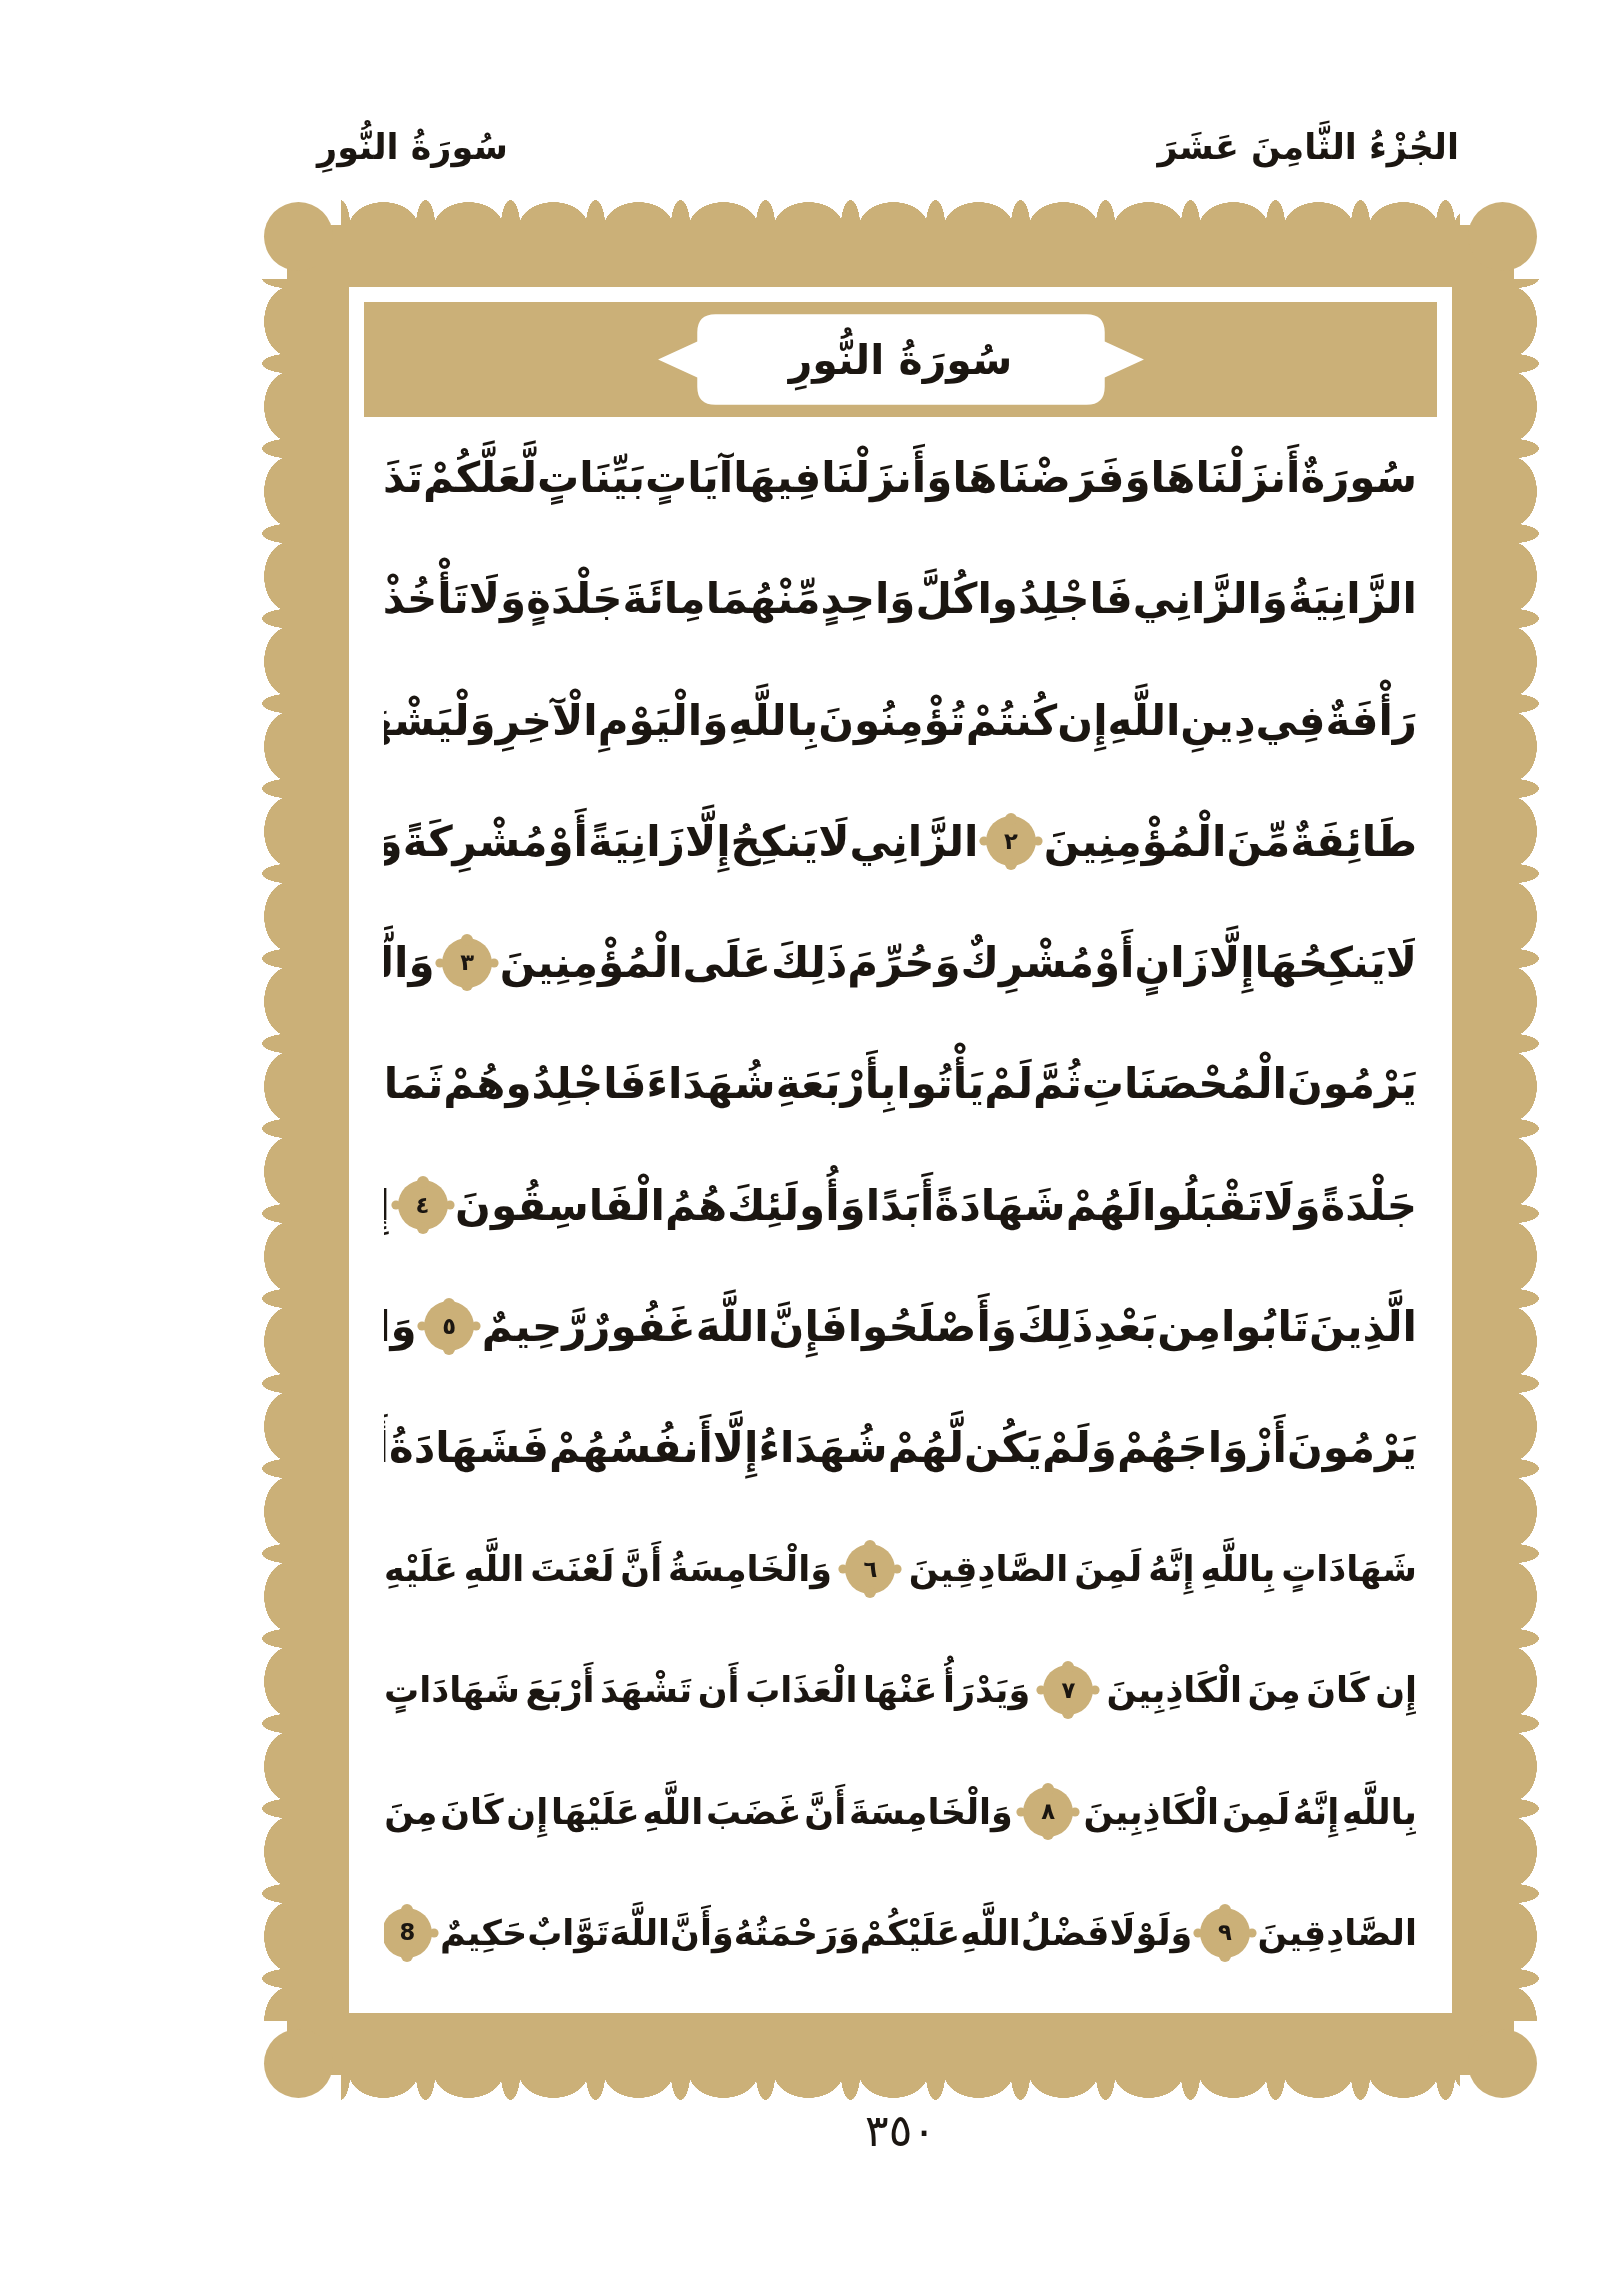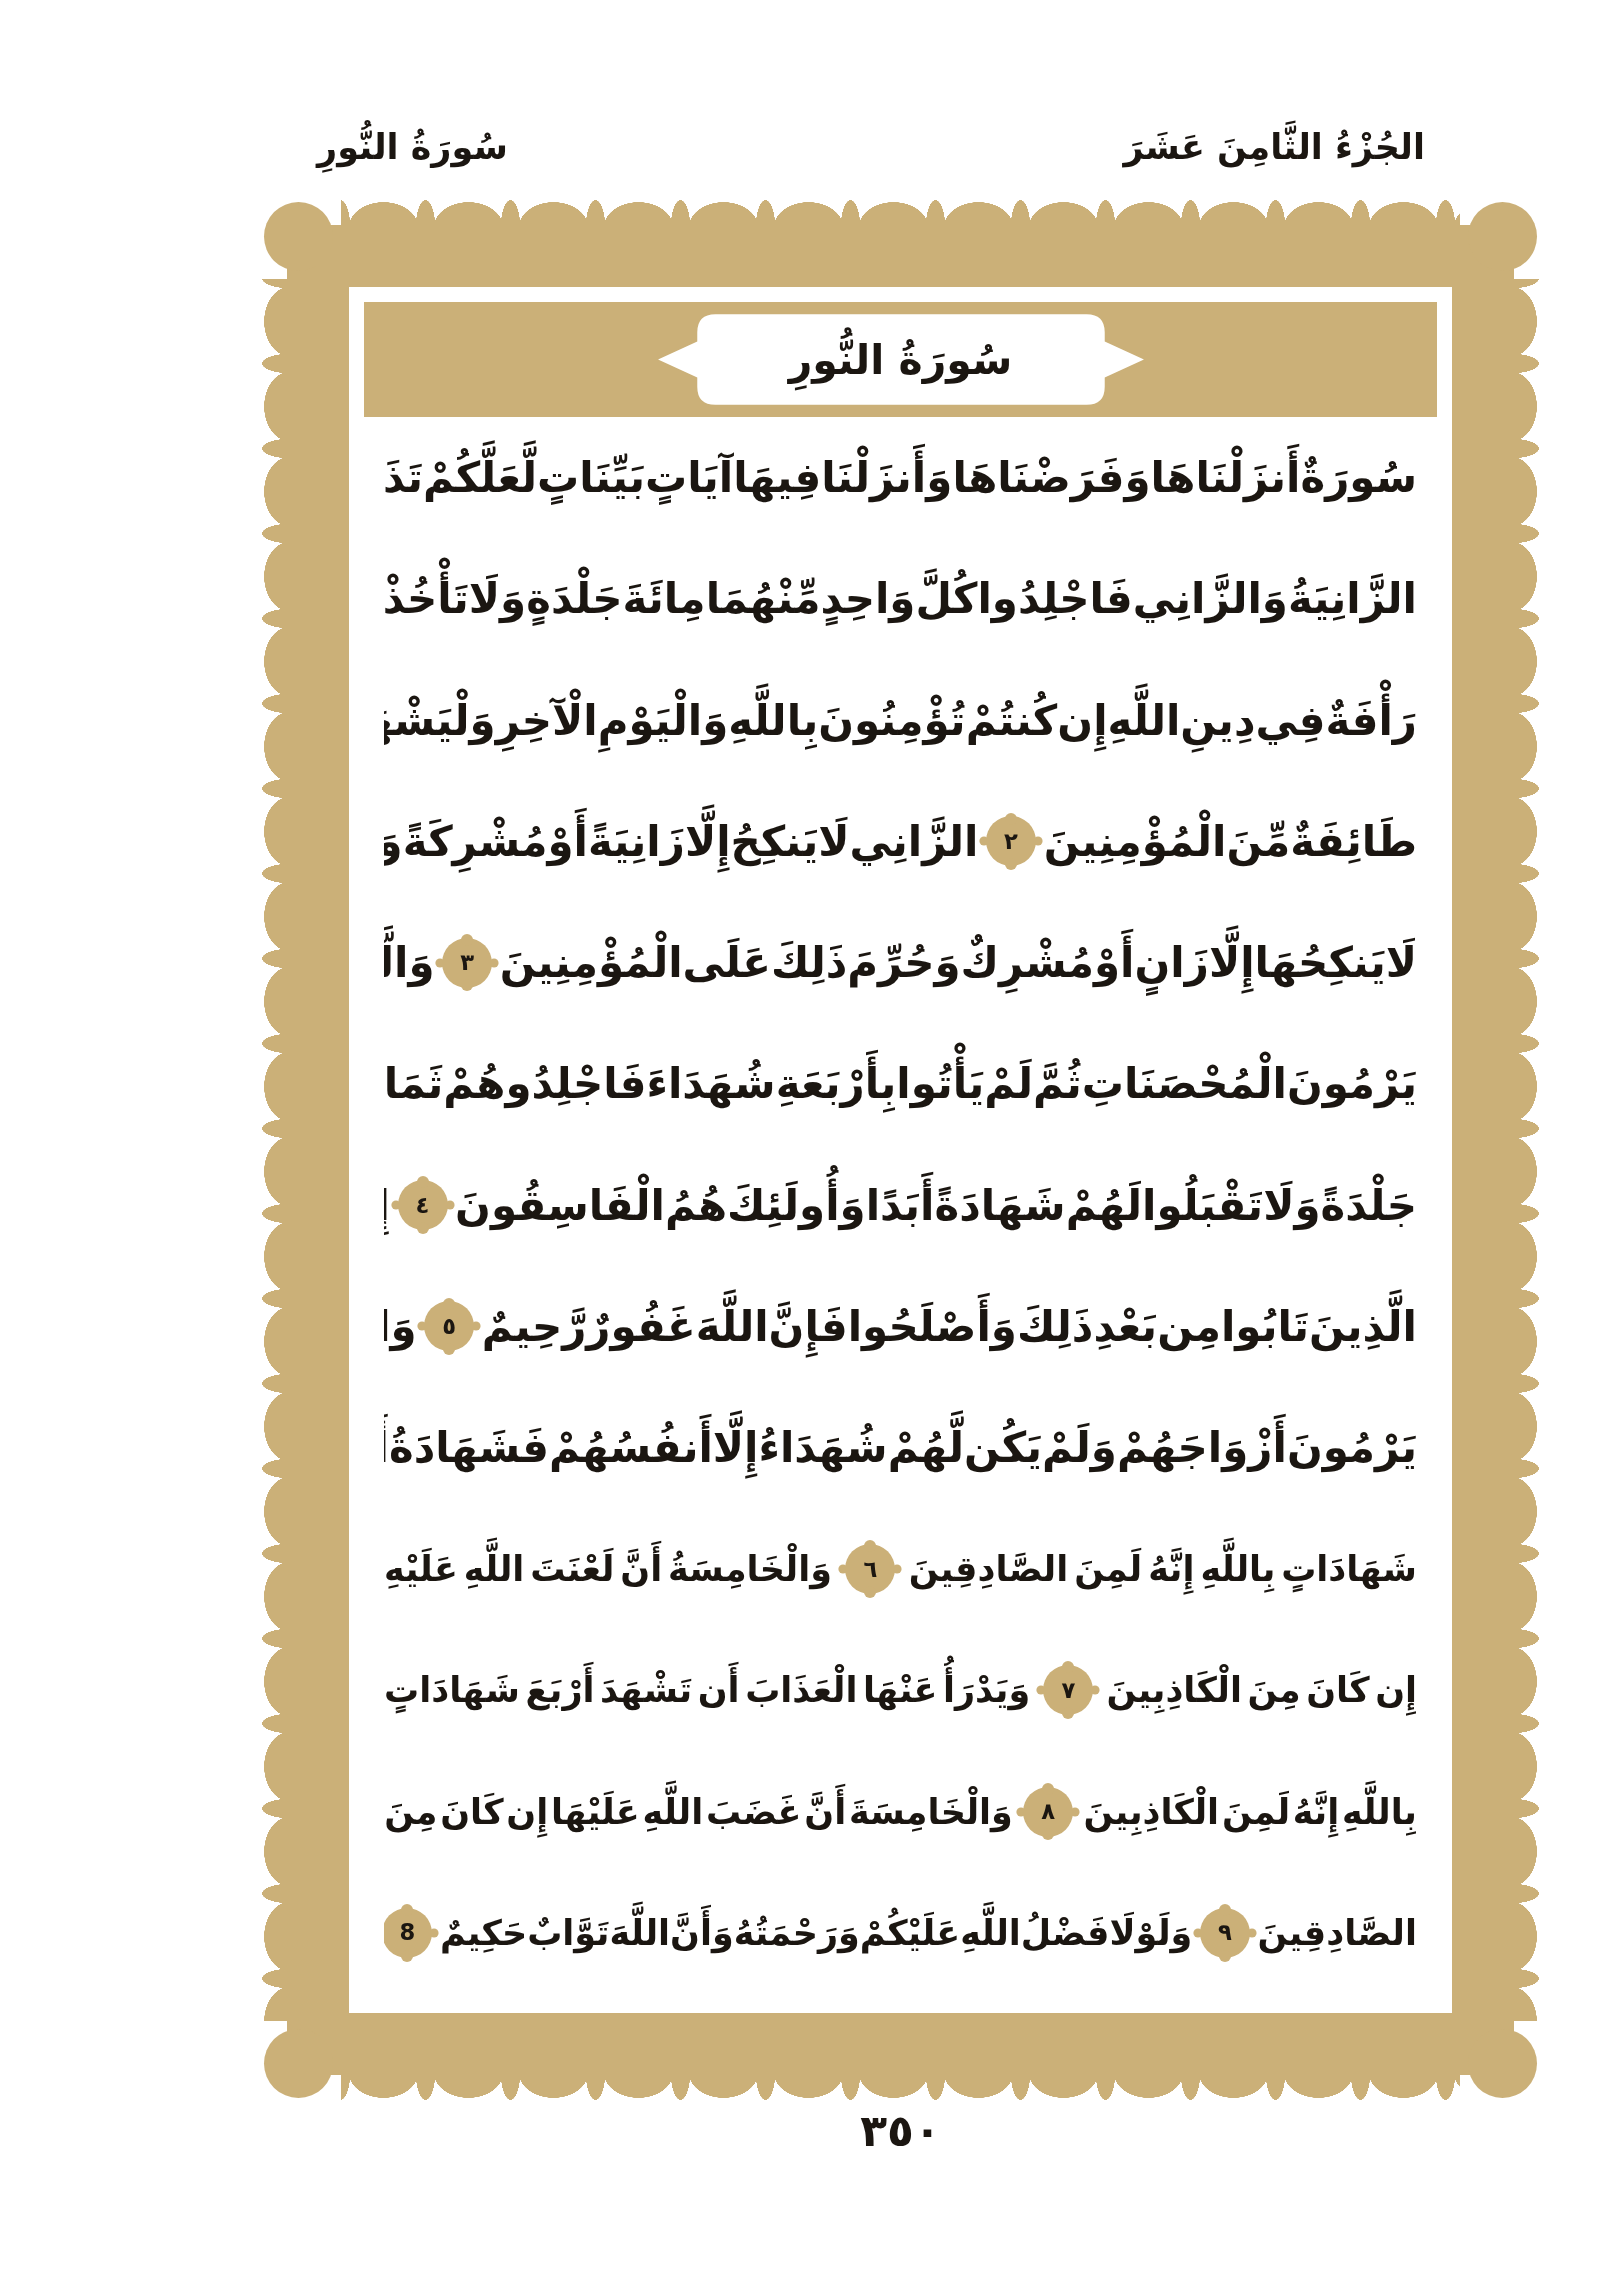--- a/index.html
+++ b/index.html
@@ -22,21 +22,21 @@
   
   .corner-head {
     position: absolute;
     top: 127px;
     font-size: 35px;
     font-weight: bold;
     white-space: nowrap;
     color: var(--ink, #1b1611);
   }
   .head-surah { left: 317px; }
-  .head-juz  { right: 180px; }
+  .head-juz  { right: 146px; }
 
   
   .frame {
     position: absolute;
     left: 287px; top: 225px;
     width: 1227px; height: 1850px;
     background: var(--bg, #fff);
     border: 62px solid var(--gold, #CBB078);
     display: flex;
     flex-direction: column;
@@ -156,21 +156,21 @@
     font-size: 22.7px; font-weight: bold;
     color: var(--ink, #1b1611);
     line-height: 1;
   }
 
   
   .page-number {
     position: absolute;
     left: 287px; width: 1227px; top: 2105px;
     text-align: center;
-    font-size: 44px; font-weight: bold;
+    font-size: 44px; font-weight: normal;
     color: var(--ink, #1b1611);
   }
 </style>
 </head>
 <body>
 
 <div class="page">
 
   <div class="corner-head head-surah">سُورَةُ النُّورِ</div>
 

